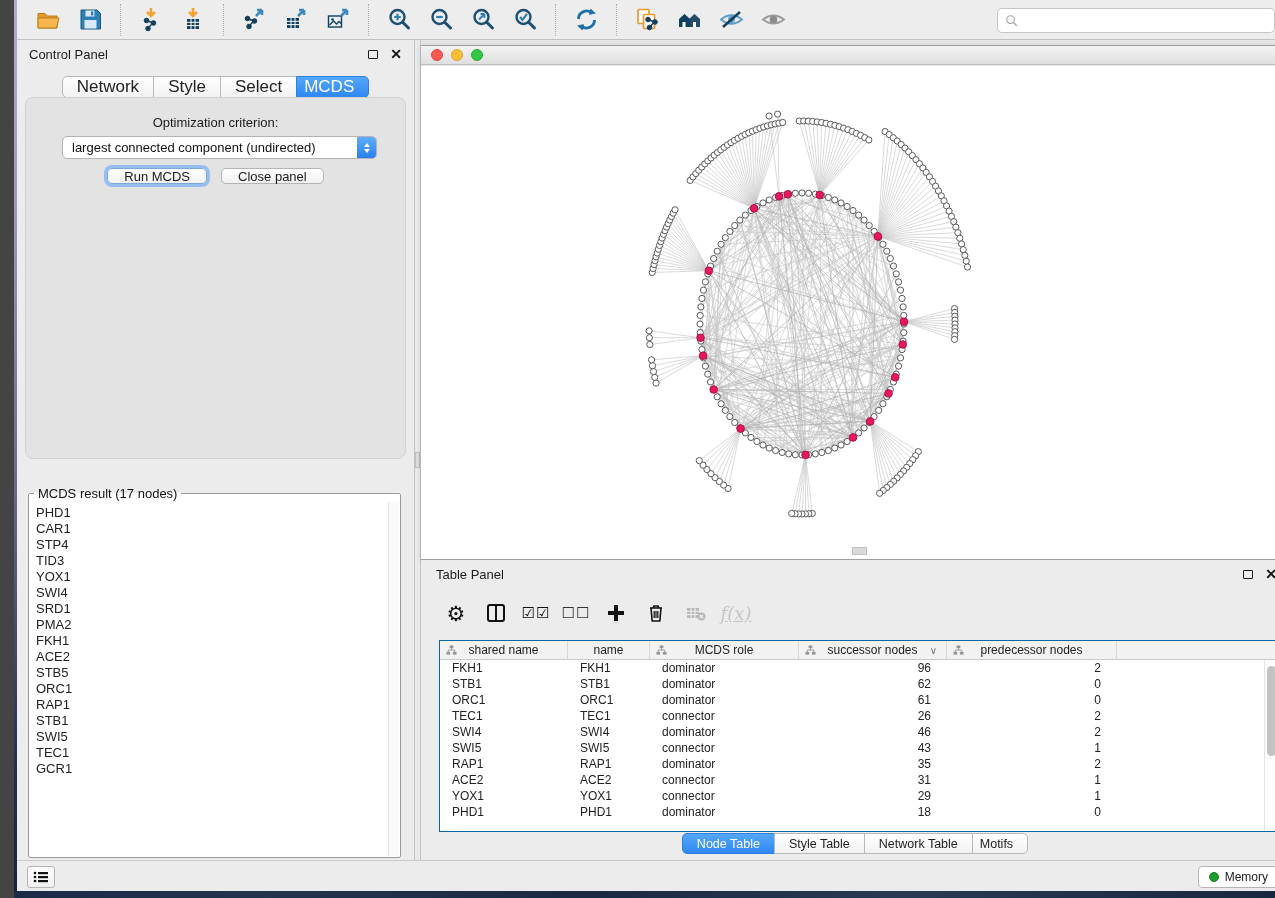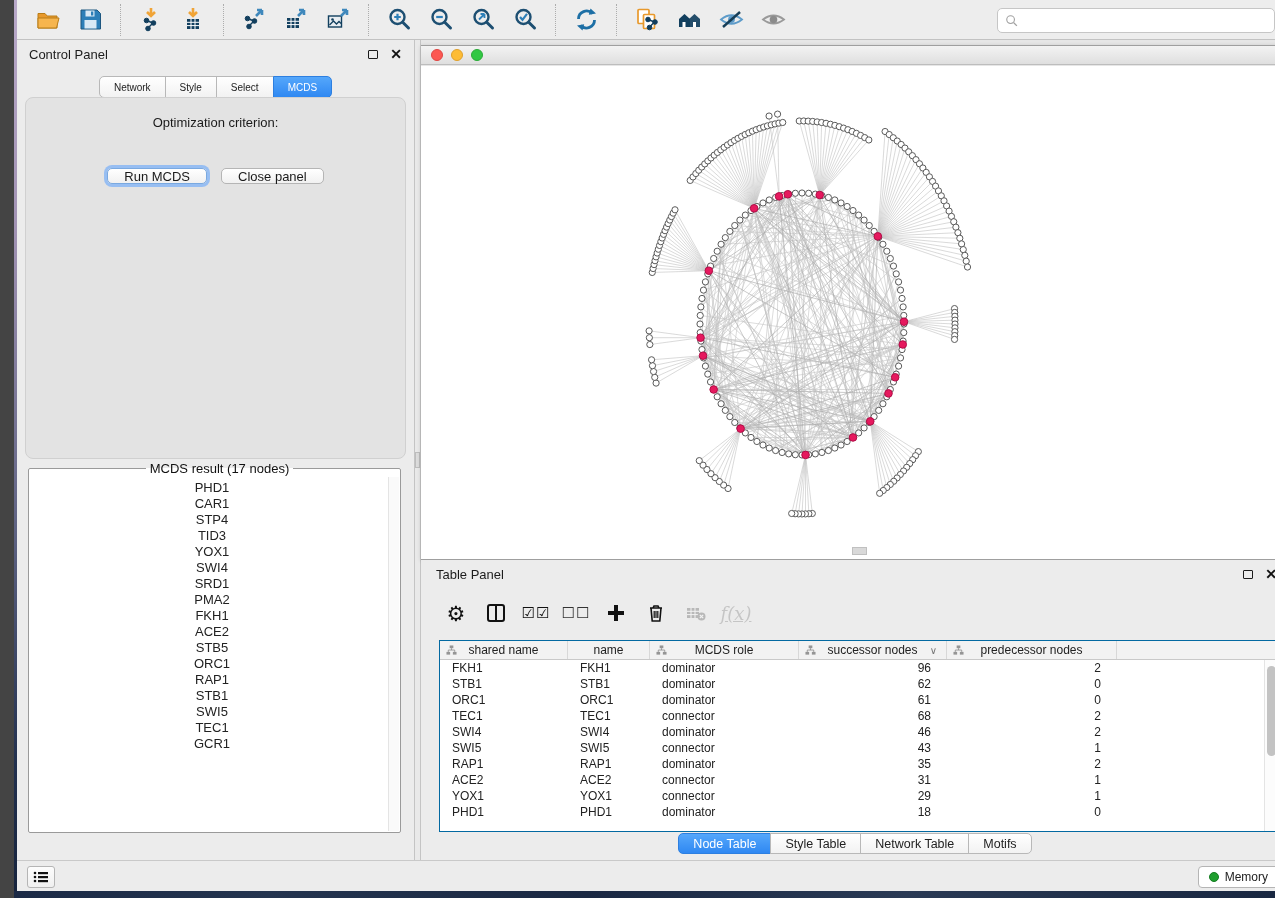--- a/index.html
+++ b/index.html
@@ -24,40 +24,40 @@
   .searchbox svg{width:14px;height:14px;opacity:.55;}
   .searchbox input{border:none;outline:none;flex:1;height:100%;font:13px "Liberation Sans",sans-serif;background:transparent;}
   
   .cpanel{position:absolute;left:3px;top:40px;width:397px;height:820px;background:#ececec;}
   .panel-hdr{height:28px;display:flex;align-items:center;padding:0 12px;font-size:13px;color:#1c1c1c;}
   .panel-hdr .sp{flex:1;}
   .float-ic{width:10px;height:9px;border:1.6px solid #1c1c1c;border-radius:1px;display:inline-block;margin-right:12px;cursor:pointer;}
   .close-ic{font-size:14px;font-weight:bold;color:#111;cursor:pointer;line-height:1;}
   .seg-row{display:flex;justify-content:center;margin-top:8px;}
   .seg{height:22px;padding:0 14px;background:linear-gradient(#ffffff,#f2f2f2);border:1px solid #b8b8b8;margin-left:-1px;
-    font-size:10px;display:flex;align-items:center;cursor:pointer;color:#222;}
+    font-size:17px;display:flex;align-items:center;cursor:pointer;color:#222;}
   .seg:first-child{border-radius:5px 0 0 5px;margin-left:0;}
-  .seg:last-child{border-radius:0 5px 5px 0;}
+  .seg:last-child{border-radius:0 5px 5px 0;padding-left:7px;}
   .seg.active{background:linear-gradient(#55a7fb,#2f88f2);border-color:#2d7fe0;color:#fff;}
   .inner-panel{position:absolute;left:8px;right:8px;top:57px;height:362px;background:#e3e3e3;
     border:1px solid #d0d0d0;border-radius:8px;}
   .opt-label{text-align:center;margin-top:17px;font-size:13px;color:#1a1a1a;}
   .dropdown{position:absolute;left:36px;top:38px;width:315px;height:23px;background:#fff;border:1px solid #b3b3b3;
     border-radius:5px;display:flex;align-items:center;cursor:pointer;}
   .dropdown .val{flex:1;font-size:13px;padding-left:9px;color:#111;white-space:nowrap;overflow:hidden;}
   .dd-step{width:19px;height:21px;border-radius:0 4px 4px 0;background:linear-gradient(#5fadfc,#2a7ff1);
     display:flex;flex-direction:column;align-items:center;justify-content:center;gap:2px;}
   .dd-step .up{width:0;height:0;border-left:3.5px solid transparent;border-right:3.5px solid transparent;border-bottom:4px solid #fff;}
   .dd-step .dn{width:0;height:0;border-left:3.5px solid transparent;border-right:3.5px solid transparent;border-top:4px solid #fff;}
   .btn-row{position:absolute;left:0;right:0;top:70px;display:flex;justify-content:center;gap:14px;}
   .pbtn{height:16px;padding:0 16px;background:linear-gradient(#ffffff,#f1f1f1);border:1px solid #b5b5b5;border-radius:5px;
     font-size:13px;color:#1a1a1a;cursor:pointer;display:flex;align-items:center;}
   .pbtn.focused{box-shadow:0 0 0 3px rgba(110,170,250,.65);border-color:#7aa9e0;}
-  fieldset.mcds{position:absolute;left:11px;width:373px;top:421px;height:372px;background:#fff;
-    border:1px solid #9a9a9a;border-radius:2px;text-align:center;}
+  fieldset.mcds{position:absolute;left:11px;width:373px;top:446px;height:372px;background:#fff;
+    border:1px solid #9a9a9a;border-radius:2px;}
   fieldset.mcds legend{font-size:13px;color:#111;margin-left:5px;padding:0 4px;background:transparent;}
   .mcds-list{position:absolute;left:1px;right:12px;top:2px;bottom:1px;overflow:hidden;font-size:13px;line-height:16px;padding:2px 0 0 6px;}
   .mcds-scroll{position:absolute;right:1px;top:1px;bottom:1px;width:11px;background:#fafafa;border-left:1px solid #e4e4e4;}
   
   .vdivider{position:absolute;left:400px;top:40px;width:7px;height:820px;background:#e9e9e9;
     border-left:1px solid #c4c4c4;border-right:1px solid #c4c4c4;}
   .vhandle{position:absolute;left:0px;top:412px;width:5px;height:16px;background:#dcdcdc;border:1px solid #bdbdbd;cursor:col-resize;}
   
   .rregion{position:absolute;left:407px;top:40px;width:868px;height:820px;background:#e6e6e6;}
   .netwin{position:absolute;left:0;top:5px;width:868px;height:515px;border:1px solid #9f9f9f;border-left:none;border-right:none;
@@ -282,20 +282,27 @@
       <span class="close-ic">✕</span>
     </div>
     <div class="seg-row">
         <span class="seg">Network</span>
         <span class="seg">Style</span>
         <span class="seg">Select</span>
         <span class="seg active">MCDS</span>
       </div>
     <div class="inner-panel">
       <div class="opt-label">Optimization criterion:</div>
+      <div class="dropdown">
+        <span class="val">largest connected component (undirected)</span>
+        <span class="dd-step">
+            <span class="up"></span>
+            <span class="dn"></span>
+          </span>
+      </div>
       <div class="btn-row">
         <div class="pbtn focused">
             <span>Run MCDS</span>
           </div>
         <div class="pbtn">
             <span>Close panel</span>
           </div>
       </div>
     </div>
     <fieldset class="mcds">
@@ -1201,21 +1208,21 @@
               <div>ORC1</div>
               <div>dominator</div>
               <div>61</div>
               <div>0</div>
               <div></div>
             </div>
             <div class="trow">
               <div>TEC1</div>
               <div>TEC1</div>
               <div>connector</div>
-              <div>68</div>
+              <div>26</div>
               <div>2</div>
               <div></div>
             </div>
             <div class="trow">
               <div>SWI4</div>
               <div>SWI4</div>
               <div>dominator</div>
               <div>46</div>
               <div>2</div>
               <div></div>

